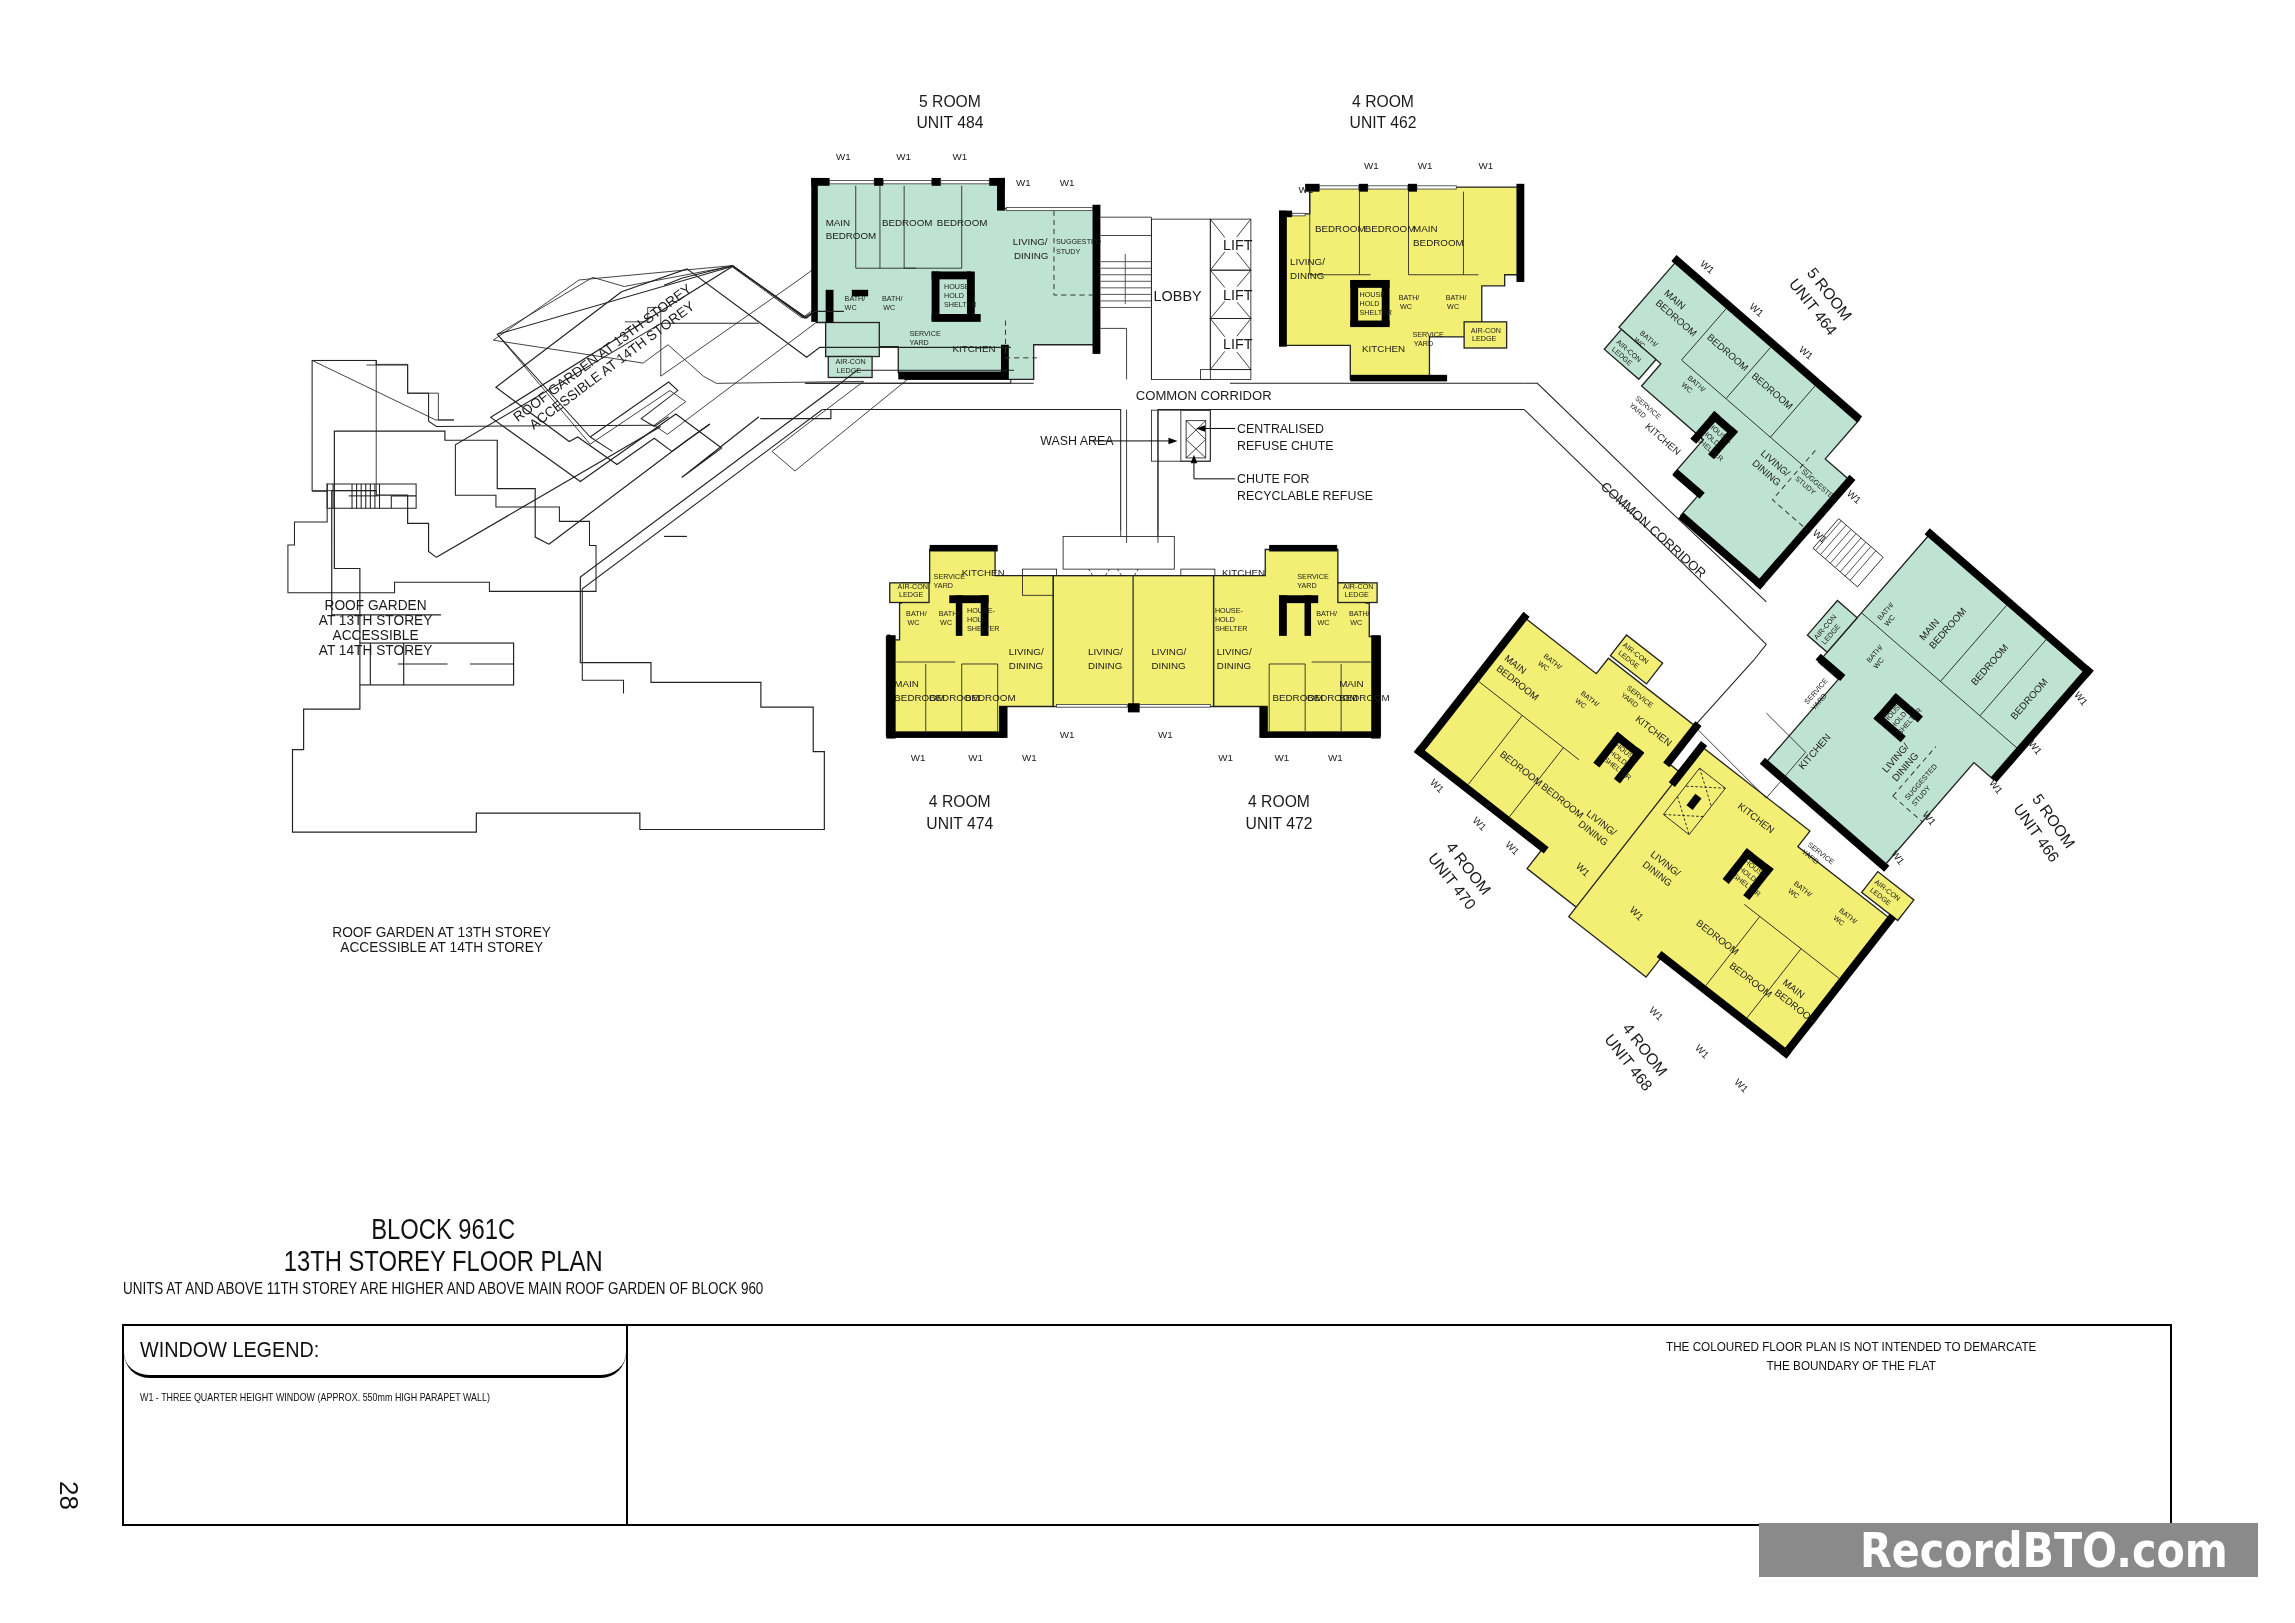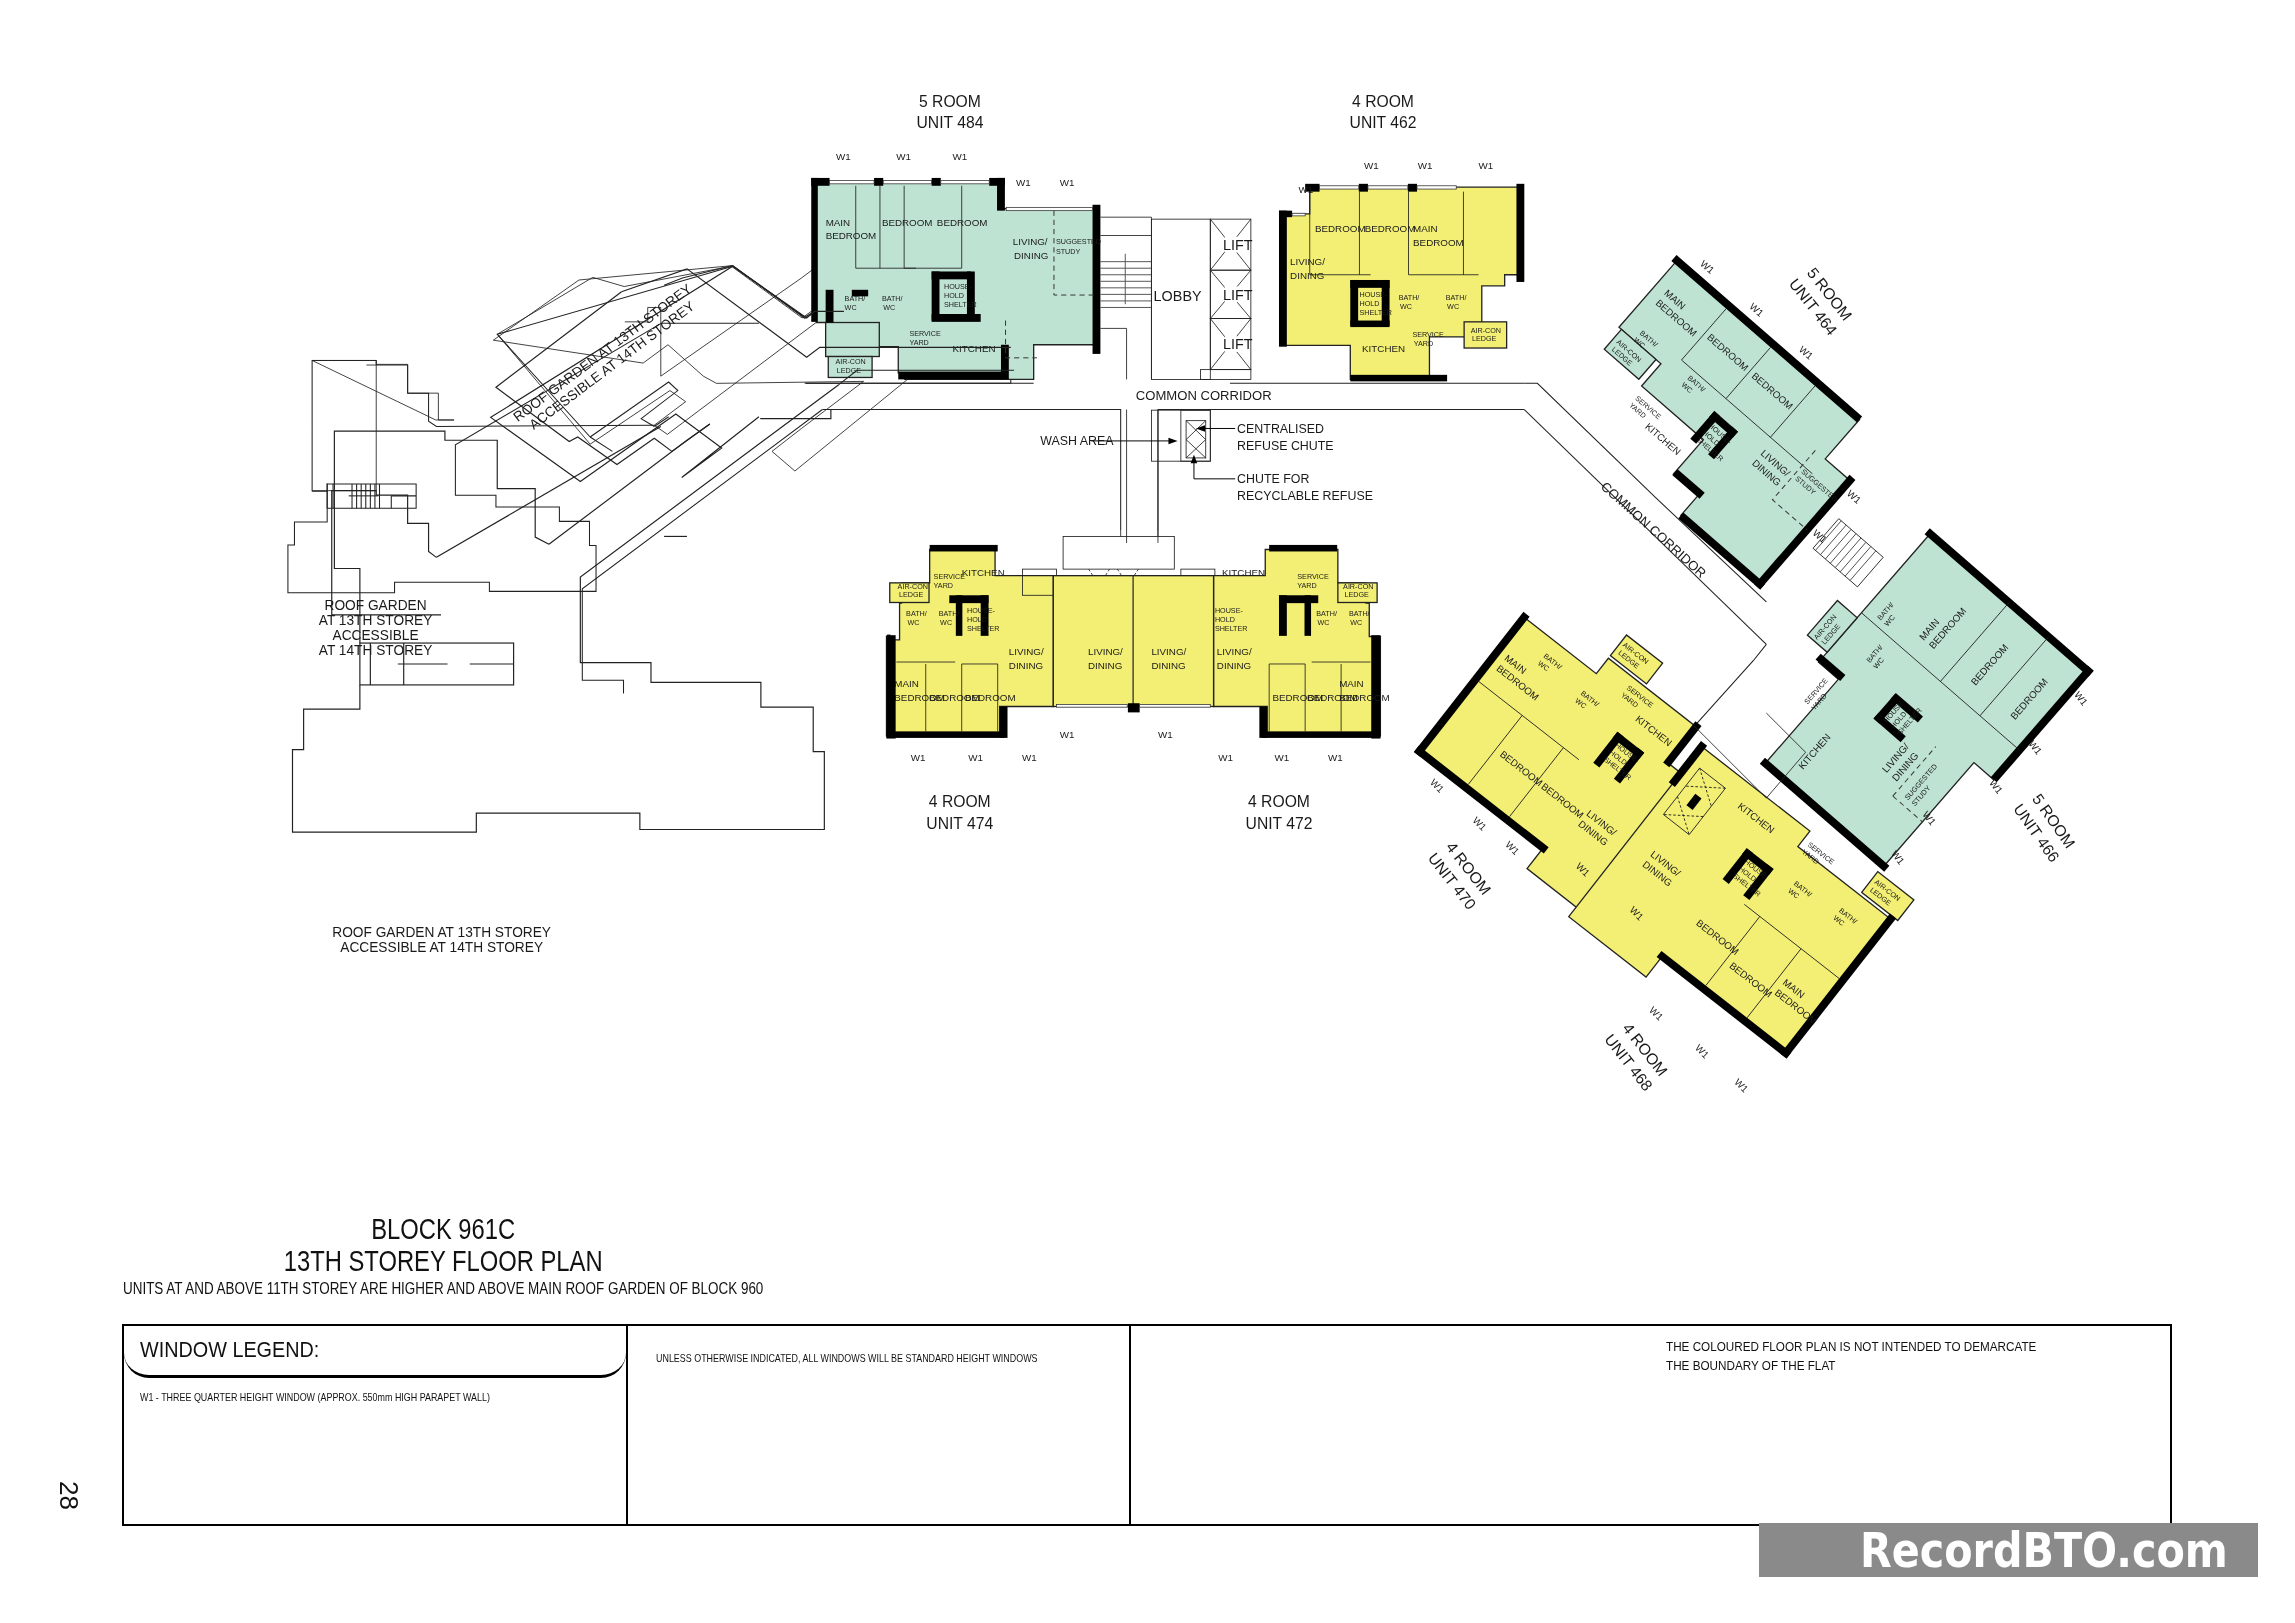--- a/index.html
+++ b/index.html
@@ -20,21 +20,21 @@
   .win{fill:#fff;stroke:#333;stroke-width:1.2;}
   .title-block{position:absolute;left:123px;top:1214px;text-align:center;}
   .t1{font-size:29px;line-height:31px;transform:scaleX(0.82);transform-origin:left;white-space:nowrap;}
   .t2{font-size:29px;line-height:33px;transform:scaleX(0.82);transform-origin:left;white-space:nowrap;}
   .t3{font-size:16.4px;line-height:19.6px;transform:scaleX(0.82);transform-origin:left;white-space:nowrap;margin-top:1.3px;}
   .legend-table{position:absolute;left:122px;top:1324px;width:2050px;height:202px;border:2.6px solid #000;box-sizing:border-box;}
   .col{position:absolute;top:0;bottom:0;border-right:2px solid #000;}
   .c1{left:0;width:502px;}
   .c2{left:502px;width:503px;}
   .c3{left:1004px;width:528px;}
-  .c4{left:1533px;right:0;border-right:none;}
+  .c4{left:1533px;right:0;border-right:none;text-align:center;}
   .legend-head{position:absolute;left:0;right:0;top:0;height:49px;border-bottom:3.3px solid #000;border-radius:25px;}
   .legend-head span{position:absolute;left:16.4px;top:10.5px;font-size:22px;transform:scaleX(0.9);transform-origin:left;white-space:nowrap;}
   .legend-w1{position:absolute;left:16.4px;top:65px;font-size:10.5px;transform:scaleX(0.85);transform-origin:left;white-space:nowrap;}
   .note{position:absolute;left:30px;top:26px;font-size:10.5px;transform:scaleX(0.85);transform-origin:left;white-space:nowrap;}
   .disclaimer{position:absolute;left:9.2px;top:10.5px;font-size:13px;line-height:19.6px;transform:scaleX(0.9);transform-origin:left;white-space:nowrap;}
   .scale-wrap{position:absolute;left:90px;top:98px;width:275px;height:52px;}
   .scale-label{position:absolute;top:0;font-size:13px;transform:scaleX(0.85);transform-origin:left;white-space:nowrap;}
   .scale-bar{position:absolute;left:58px;top:37px;width:200px;height:15.7px;border-bottom:1.3px solid #000;}
   .tick{position:absolute;bottom:-1.3px;width:1px;height:15.7px;background:#000;}
   .page-num{position:absolute;left:54px;top:1480px;font-size:26px;transform:rotate(90deg);transform-origin:center;}
@@ -623,23 +623,20 @@
   <div class="t3">UNITS AT AND ABOVE 11TH STOREY ARE HIGHER AND ABOVE MAIN ROOF GARDEN OF BLOCK 960</div>
 </div>
 
 <div class="legend-table">
   <div class="col c1">
     <div class="legend-head">
       <span>WINDOW LEGEND:</span>
     </div>
     <div class="legend-w1">W1  -  THREE QUARTER HEIGHT WINDOW (APPROX. 550mm HIGH PARAPET WALL)</div>
   </div>
-  <div class="col c2">
-    <div class="note">UNLESS OTHERWISE INDICATED,  ALL WINDOWS WILL BE STANDARD HEIGHT WINDOWS</div>
-  </div>
   <div class="col c4">
     <div class="disclaimer">
       <div>THE COLOURED FLOOR PLAN IS NOT INTENDED TO DEMARCATE</div>
       <div>THE BOUNDARY OF THE FLAT</div>
     </div>
   </div>
 </div>
 
 <div class="page-num">28</div>
 

